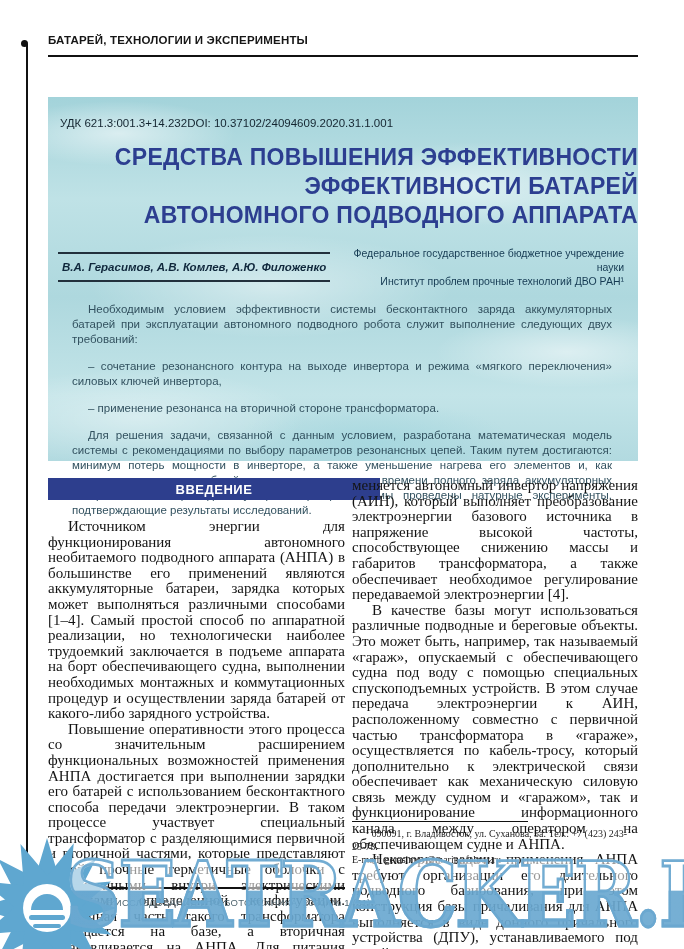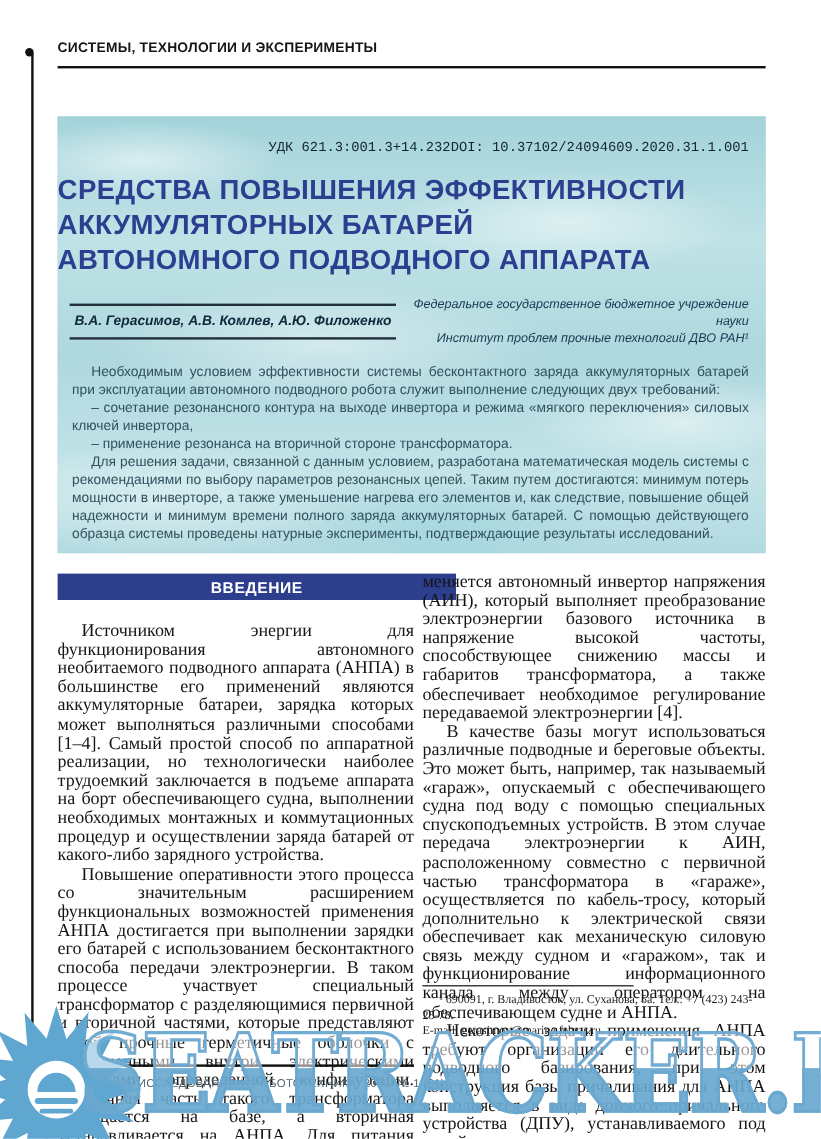--- a/index.html
+++ b/index.html
@@ -25,31 +25,31 @@
     background-color:#b3dbe1;
     background-image:
       radial-gradient(ellipse 180px 50px at 12% 10%, rgba(255,255,255,.55), transparent 65%),
       radial-gradient(ellipse 240px 70px at 72% 24%, rgba(255,255,255,.5), transparent 60%),
       radial-gradient(ellipse 280px 80px at 38% 52%, rgba(255,255,255,.45), transparent 65%),
       radial-gradient(ellipse 220px 60px at 88% 70%, rgba(255,255,255,.5), transparent 60%),
       radial-gradient(ellipse 280px 80px at 15% 88%, rgba(255,255,255,.4), transparent 60%),
       radial-gradient(ellipse 200px 60px at 55% 95%, rgba(163,214,222,.8), transparent 70%),
       linear-gradient(180deg,#a3d3da 0%,#bfe2e6 28%,#aed8de 55%,#c3e4e8 82%,#b2dae0 100%);
   }
-  .hero-meta{display:flex;justify-content:flex-end;padding:20px 14px 0 12px;
-    font-family:Liberation Mono, monospace;font-size:11.5px;color:#142530;}
-  .hero-title{margin-top:14px;text-align:left;color:#2c3e90;font-weight:bold;
+  .hero-meta{display:flex;justify-content:flex-start;padding:20px 14px 0 12px;
+    font-family:Liberation Sans, sans-serif;font-size:11.5px;color:#142530;}
+  .hero-title{margin-top:14px;text-align:right;color:#2c3e90;font-weight:bold;
     font-size:23px;line-height:29px;letter-spacing:.3px;}
   .byline{display:flex;justify-content:space-between;align-items:center;margin-top:16px;padding:0 14px 0 10px;}
   .authors{border-top:2px solid #22303c;border-bottom:2px solid #22303c;padding:7px 4px;
     font-size:11.5px;font-weight:bold;color:#10283c;white-space:nowrap;font-style:italic;}
-  .affiliation{text-align:right;font-size:10.5px;line-height:14px;color:#153a52;font-style:italic;}
+  .affiliation{text-align:right;font-size:10.5px;line-height:14px;color:#153a52;}
   .abstract{margin-top:14px;padding:0 14px 0 12px;font-size:11.5px;line-height:15px;
     text-align:justify;color:#32515f;}
-  .abstract p{margin:0;text-indent:16px;}
+  .abstract p{margin:12px;text-indent:16px;}
 
   
   .columns{position:absolute;left:48px;top:478px;width:590px;height:410px;}
   .col-left{position:absolute;left:0;top:0;width:297px;}
   .col-right{position:absolute;right:0;top:0;width:286px;height:410px;}
   .section-heading{width:332px;height:22px;background:#2d3e8d;color:#fff;
     font-size:13px;font-weight:bold;letter-spacing:.5px;display:flex;align-items:center;justify-content:center;}
   .body-text p{margin:0;font-family:"Liberation Serif",serif;font-size:15px;line-height:15.6px;
     text-align:justify;text-indent:20px;color:#141414;}
   .col-left .body-text{margin-top:19px;}
@@ -83,32 +83,32 @@
 </head>
 <body>
 
 <div class="page">
 
   <div class="margin-bullet"></div>
   <div class="margin-rule"></div>
   <div class="bottom-rule"></div>
 
   <div class="running-head">
-    <div class="label">СИСТЕМЫ, ТЕХНОЛОГИИ И ЭКСПЕРИМЕНТЫ</div>
+    <div class="label">БАТАРЕЙ, ТЕХНОЛОГИИ И ЭКСПЕРИМЕНТЫ</div>
     <div class="rule"></div>
   </div>
 
   <div class="hero">
     <div class="hero-meta">
       <span>УДК 621.3:001.3+14.232</span>
       <span>DOI: 10.37102/24094609.2020.31.1.001</span>
     </div>
     <div class="hero-title">
       <div>СРЕДСТВА ПОВЫШЕНИЯ ЭФФЕКТИВНОСТИ</div>
-      <div>АККУМУЛЯТОРНЫХ БАТАРЕЙ</div>
+      <div>ЭФФЕКТИВНОСТИ БАТАРЕЙ</div>
       <div>АВТОНОМНОГО ПОДВОДНОГО АППАРАТА</div>
     </div>
     <div class="byline">
       <div class="authors">В.А. Герасимов, А.В. Комлев, А.Ю. Филоженко</div>
       <div class="affiliation">
         <div>Федеральное государственное бюджетное учреждение науки</div>
         <div>Институт проблем прочные технологий ДВО РАН¹</div>
       </div>
     </div>
     <div class="abstract">

